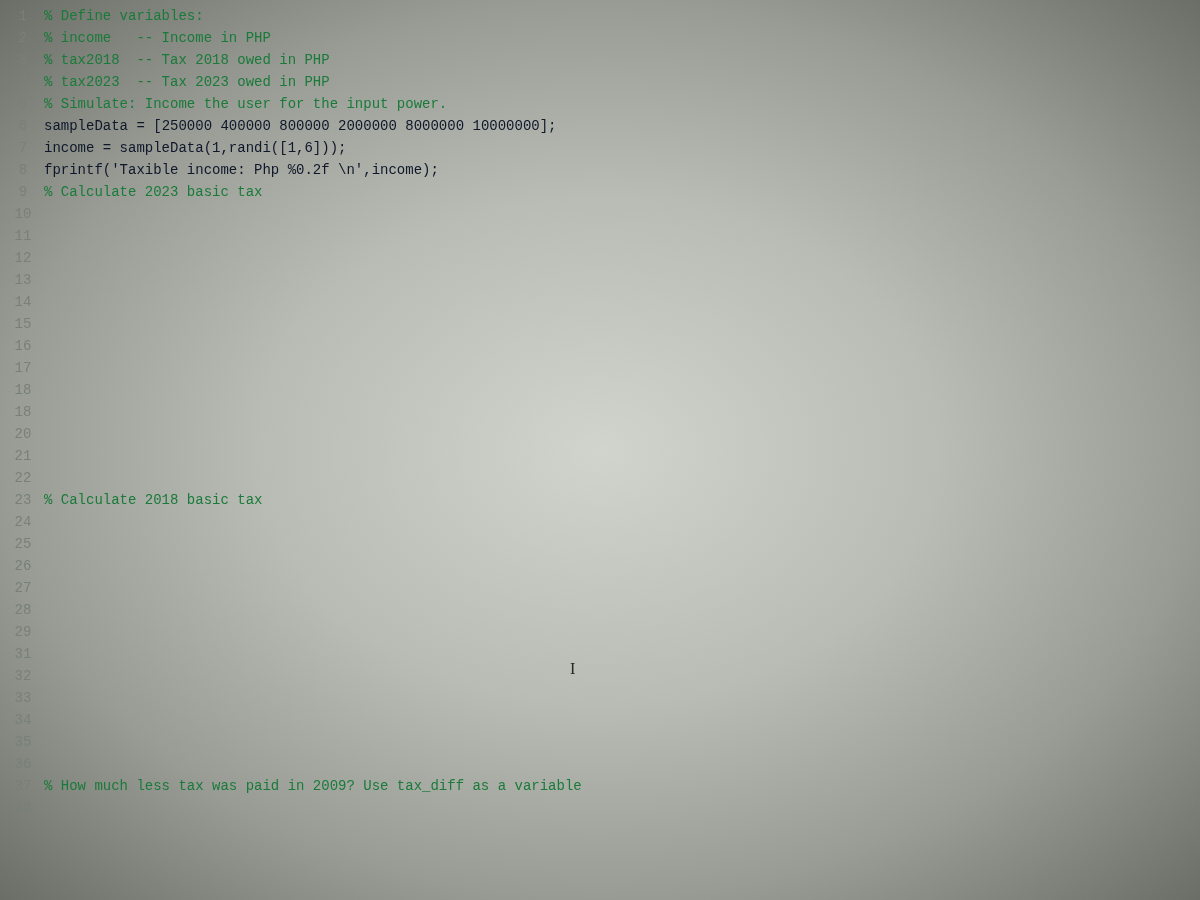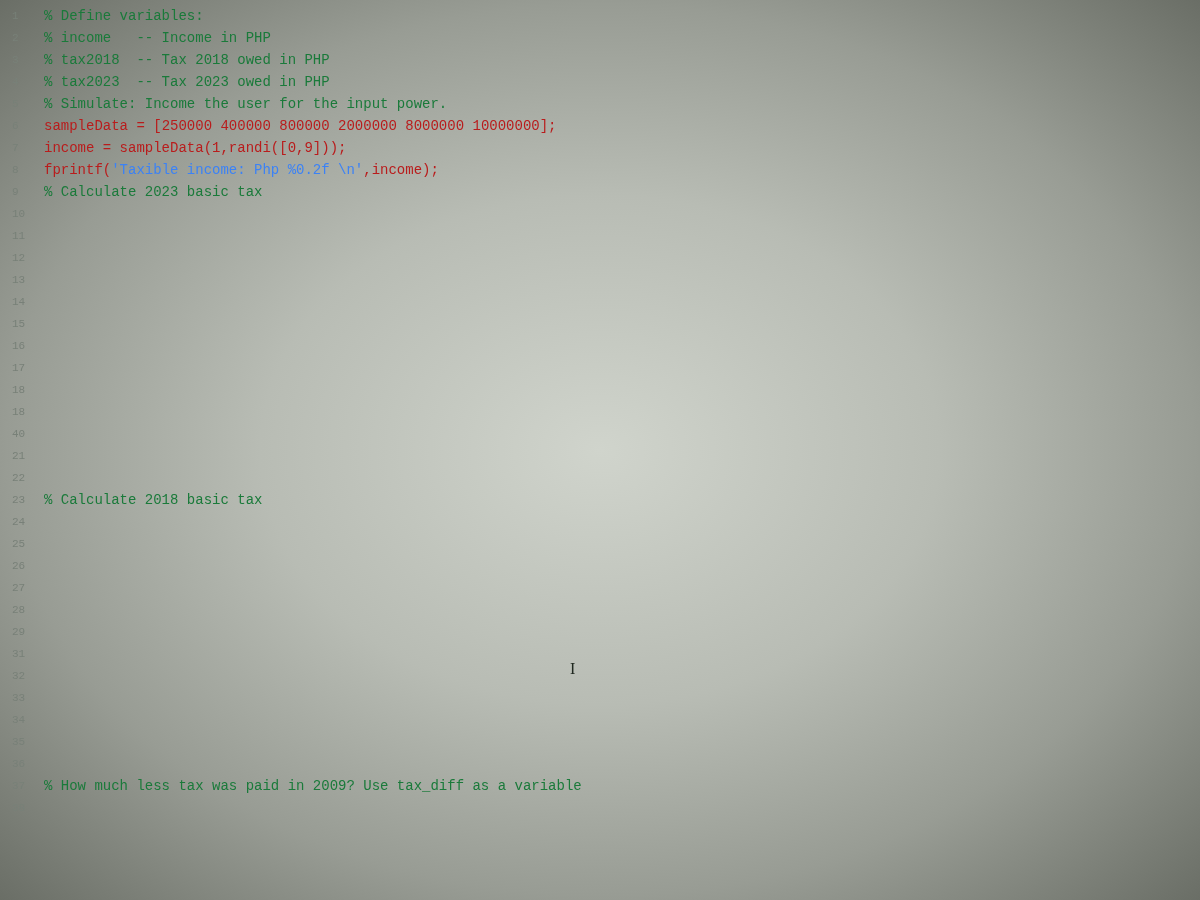--- a/index.html
+++ b/index.html
@@ -22,40 +22,40 @@
       padding: 5px 12px;
     }
     .line {
       display: flex;
       height: 22px;
       line-height: 22px;
       align-items: center;
     }
     .line-number {
       width: 28px;
-      text-align: left;
+      text-align: center;
       padding-right: 6px;
       color: #788078;
-      font-size: 11px;
+      font-size: 14px;
       user-select: none;
       flex-shrink: 0;
     }
     .line-content {
       padding-left: 4px;
       white-space: pre;
       color: #202820;
     }
     .comment {
       color: #1a7a3a;
     }
     .string {
-      color: #3b82f6;
+      color: #0f172a;
     }
     .default {
-      color: #b91c1c;
+      color: #0f172a;
     }
     .text-cursor {
       font-family: serif;
       color: #202820;
       font-size: 16px;
       position: absolute;
       left: 570px;
       top: 660px;
     }
   </style>
@@ -82,21 +82,21 @@
     <div class="line">
       <div class="line-number">5</div>
       <div class="line-content"><span class="comment">% Simulate: Income the user for the input power.</span></div>
     </div>
     <div class="line">
       <div class="line-number">6</div>
       <div class="line-content"><span class="default">sampleData = [</span><span class="default">250000 400000 800000 2000000 8000000 10000000</span><span class="default">];</span></div>
     </div>
     <div class="line">
       <div class="line-number">7</div>
-      <div class="line-content"><span class="default">income = sampleData(1,randi([0,9]));</span></div>
+      <div class="line-content"><span class="default">income = sampleData(1,randi([1,6]));</span></div>
     </div>
     <div class="line">
       <div class="line-number">8</div>
       <div class="line-content"><span class="default">fprintf(</span><span class="string">'Taxible income: Php %0.2f \n'</span><span class="default">,income);</span></div>
     </div>
     <div class="line">
       <div class="line-number">9</div>
       <div class="line-content"><span class="comment">% Calculate 2023 basic tax</span></div>
     </div>
     <div class="line">
@@ -133,21 +133,21 @@
     </div>
     <div class="line">
       <div class="line-number">18</div>
       <div class="line-content"></div>
     </div>
     <div class="line">
       <div class="line-number">18</div>
       <div class="line-content"></div>
     </div>
     <div class="line">
-      <div class="line-number">40</div>
+      <div class="line-number">20</div>
       <div class="line-content"></div>
     </div>
     <div class="line">
       <div class="line-number">21</div>
       <div class="line-content"></div>
     </div>
     <div class="line">
       <div class="line-number">22</div>
       <div class="line-content"></div>
     </div>

